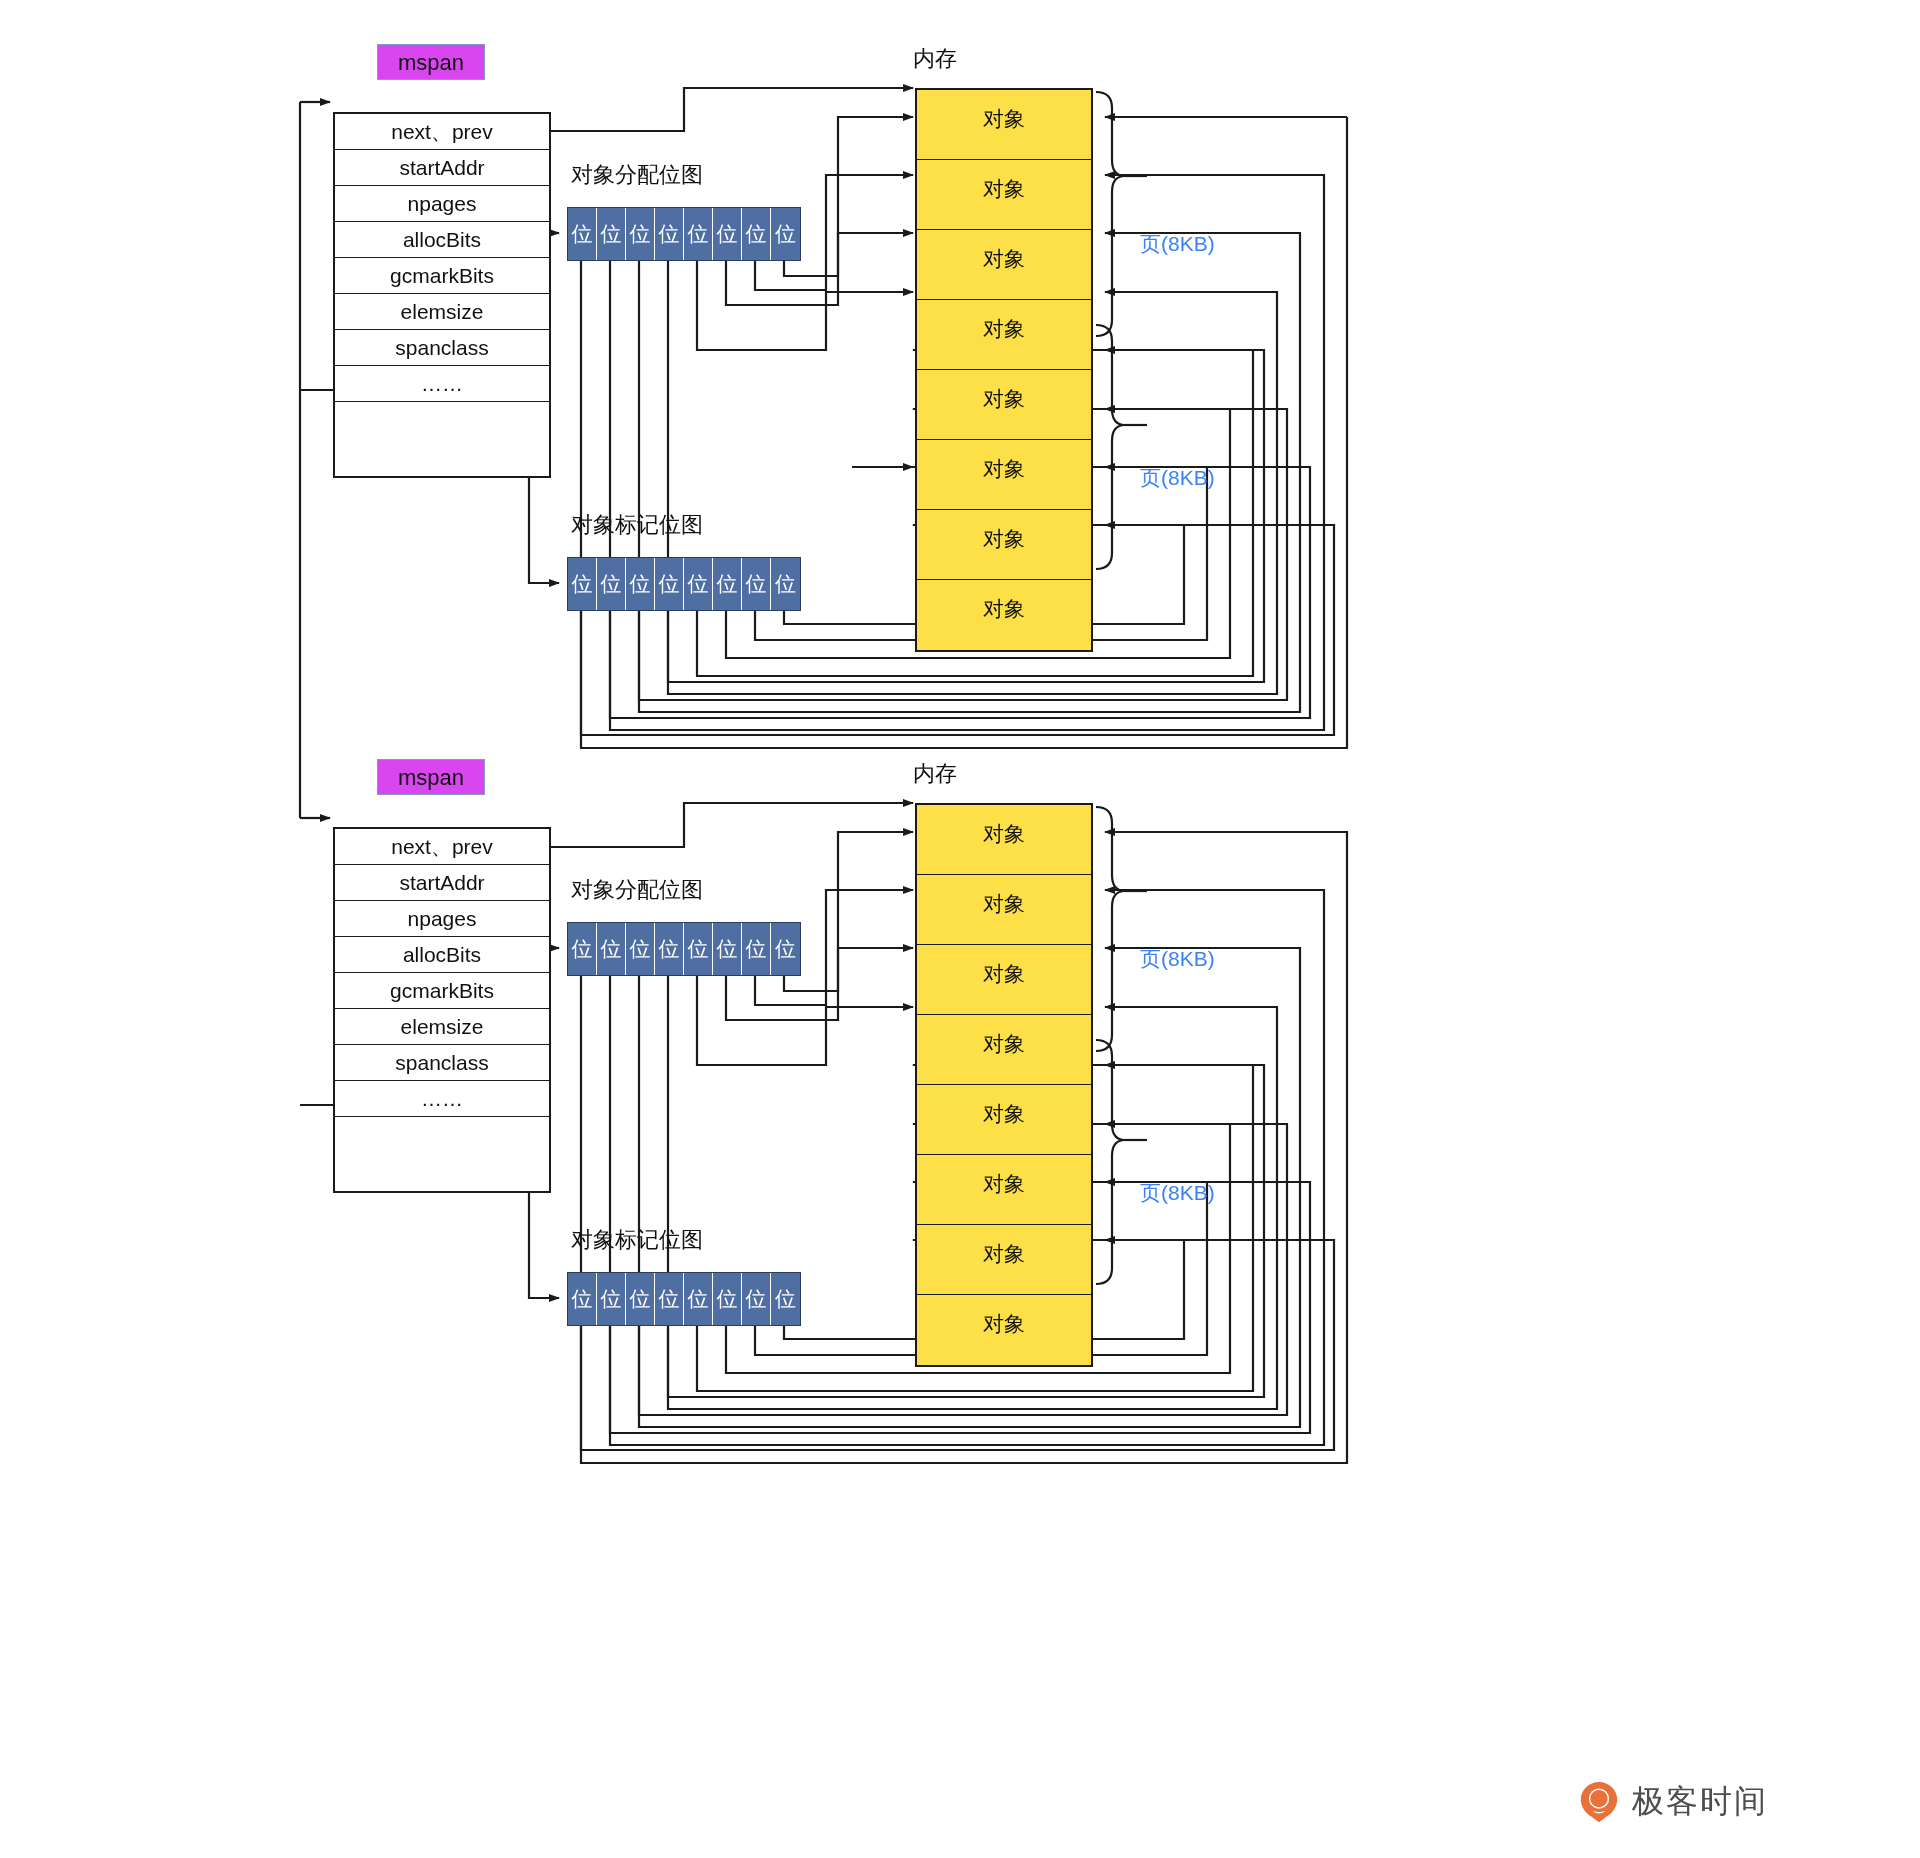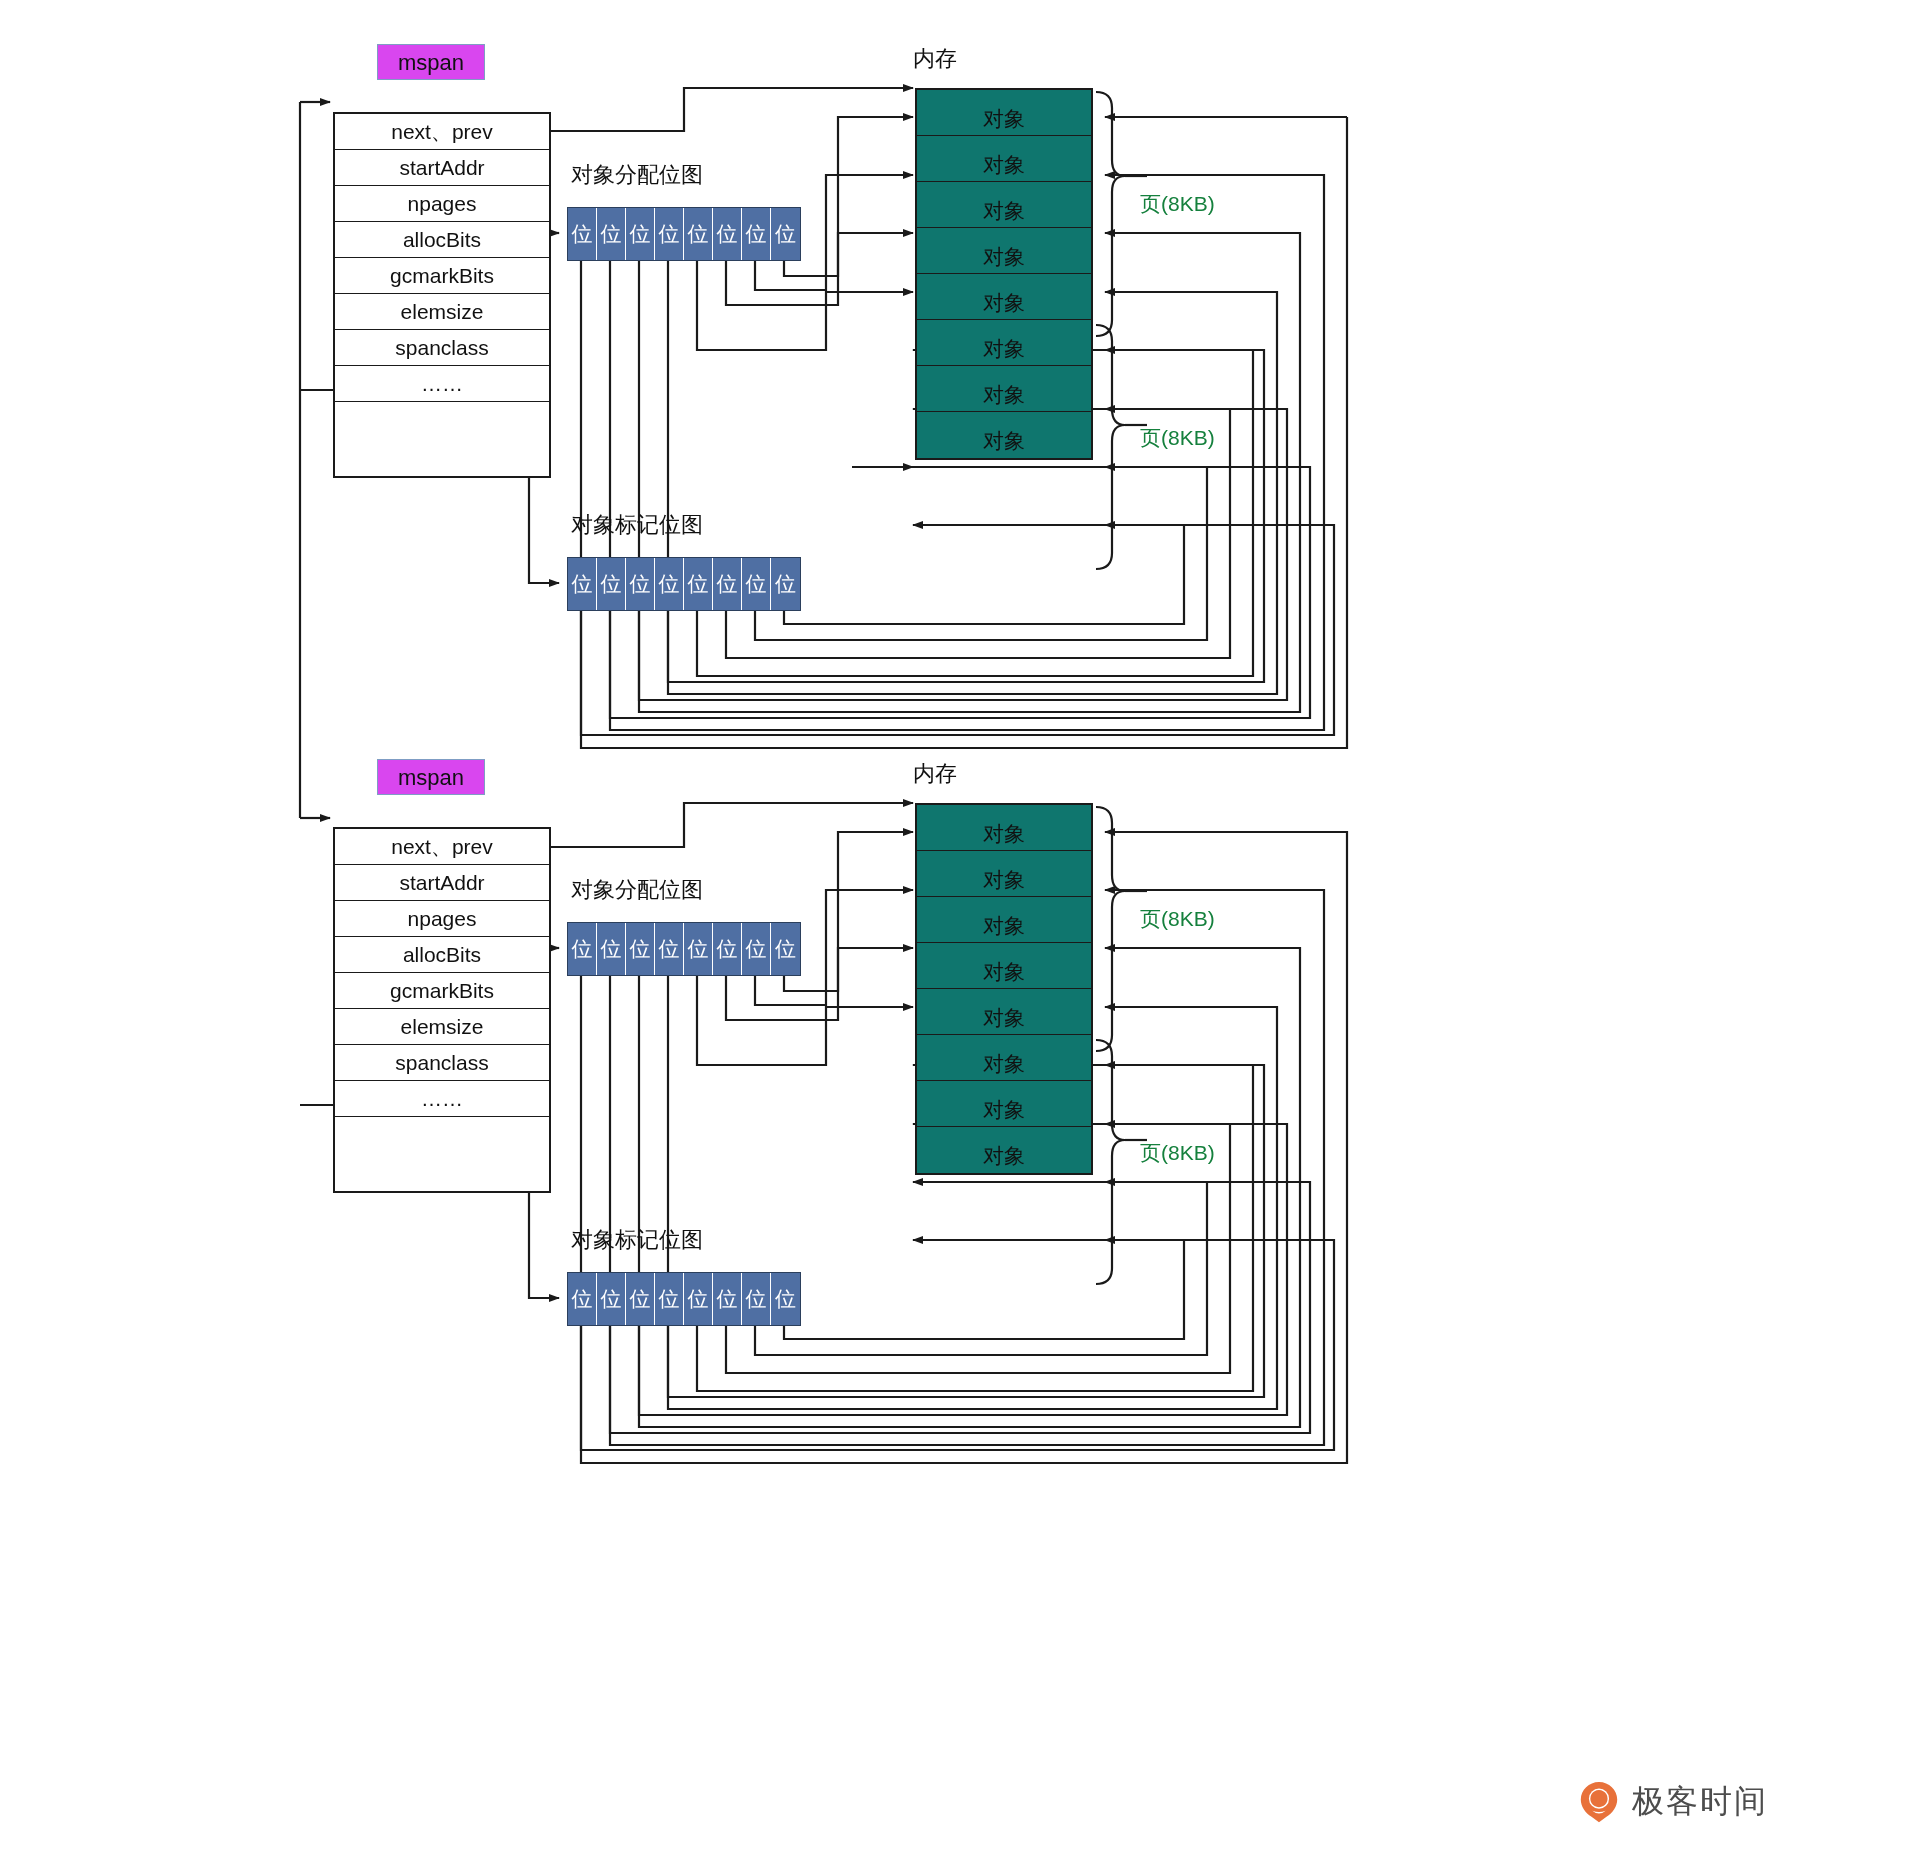--- a/index.html
+++ b/index.html
@@ -37,27 +37,27 @@
   .bitmap{position:absolute;display:flex;border:1px solid #2b3f5c;box-sizing:border-box;}
   .bitmap .bit{
     width:29px;height:52px;background:#4f6fa3;border-right:1.5px solid #ffffff;
     color:#ffffff;font-size:21px;line-height:52px;text-align:center;box-sizing:border-box;
   }
   .bitmap .bit.last{border-right:none;}
 
   
   .memcol{position:absolute;width:178px;border:2px solid #1a1a1a;box-sizing:border-box;}
   .memcol .cell{
-    height:46px;line-height:58px;text-align:center;font-size:21px;color:#111;
-    background:#0f766e;border-bottom:1.5px solid #1a1a1a;box-sizing:border-box;
+    height:70px;line-height:58px;text-align:center;font-size:21px;color:#111;
+    background:#fde047;border-bottom:1.5px solid #1a1a1a;box-sizing:border-box;
   }
   .memcol .cell.last{border-bottom:none;}
 
   
-  .pagelabel{position:absolute;font-size:21px;color:#15803d;white-space:nowrap;}
+  .pagelabel{position:absolute;font-size:21px;color:#3b82f6;white-space:nowrap;margin-top:40px;}
 
   
   .watermark{position:absolute;display:flex;align-items:center;gap:10px;}
   .watermark .mark-text{font-size:32px;color:#4d4d4d;letter-spacing:2px;}
 </style>
 </head>
 <body>
 
 <div id="stage">
 

